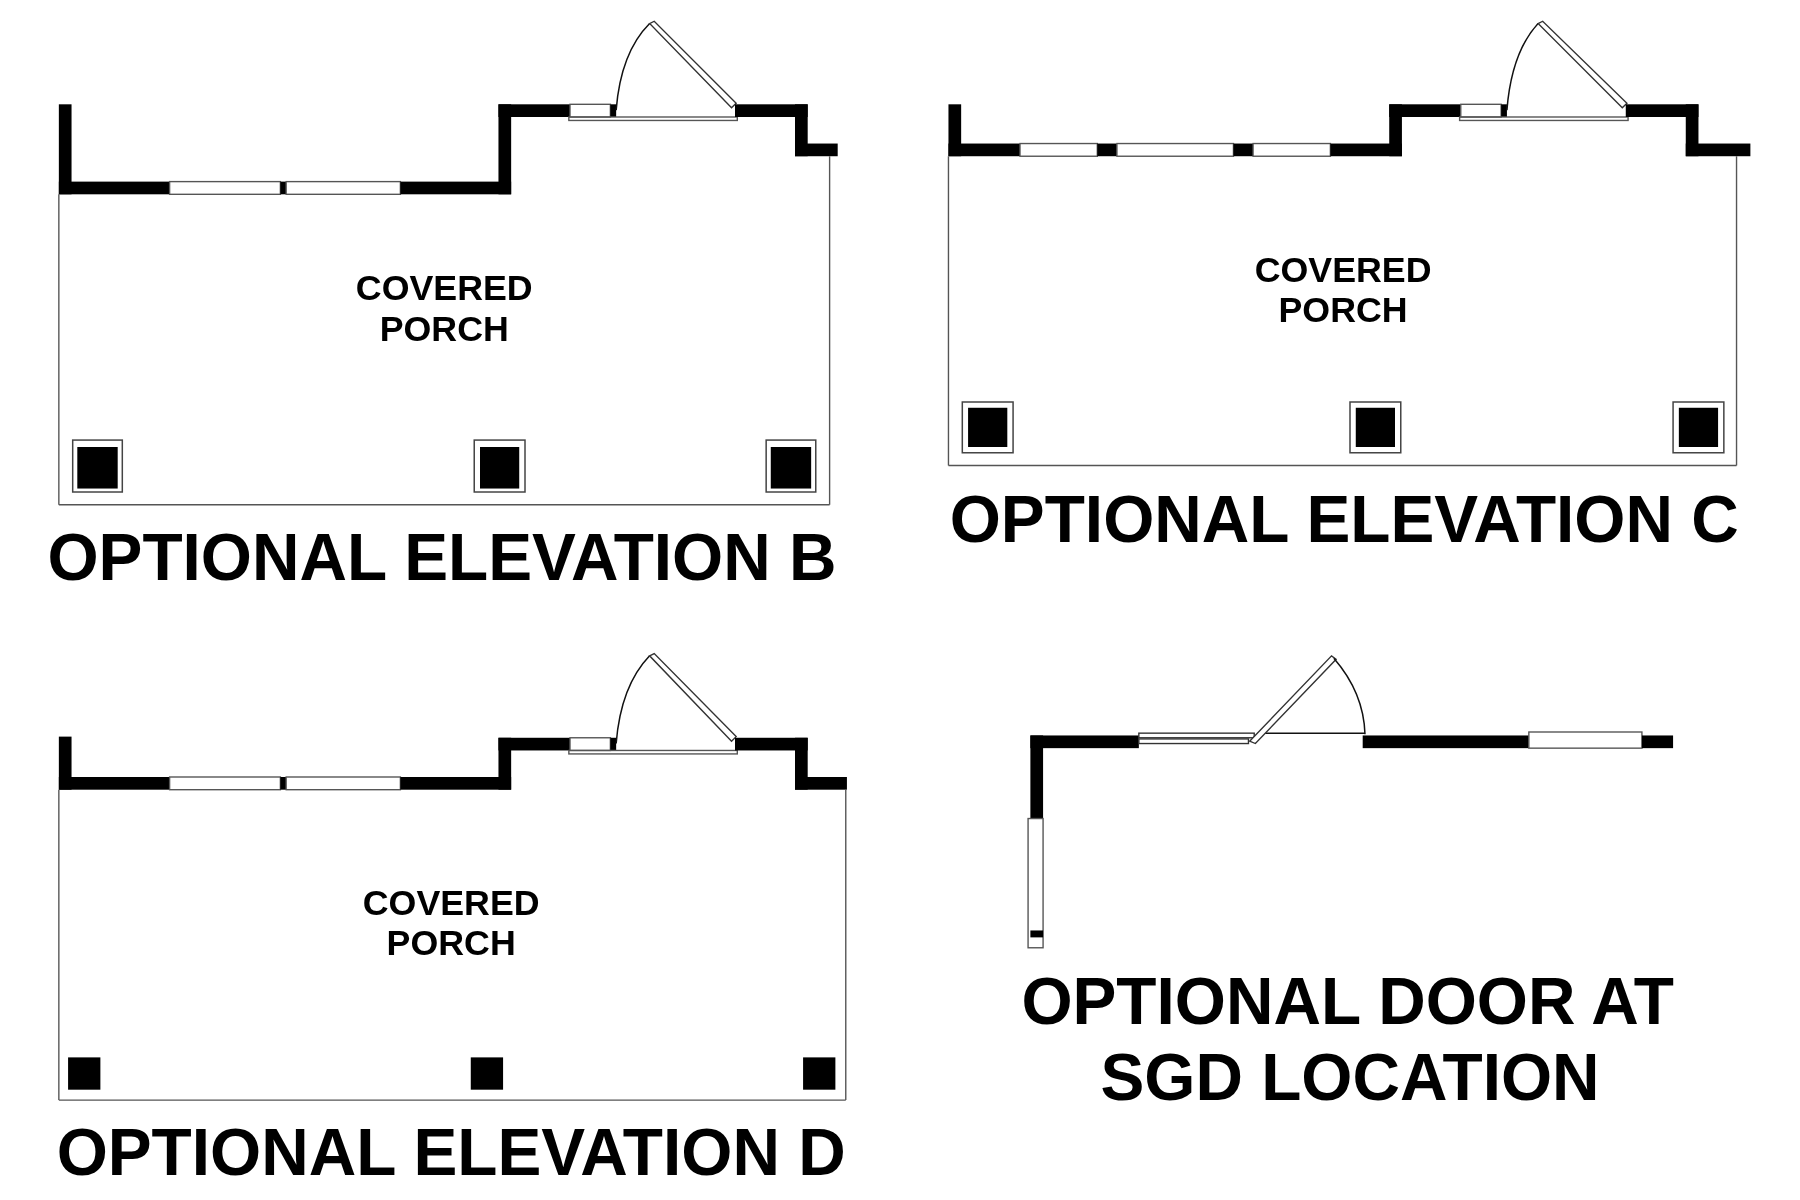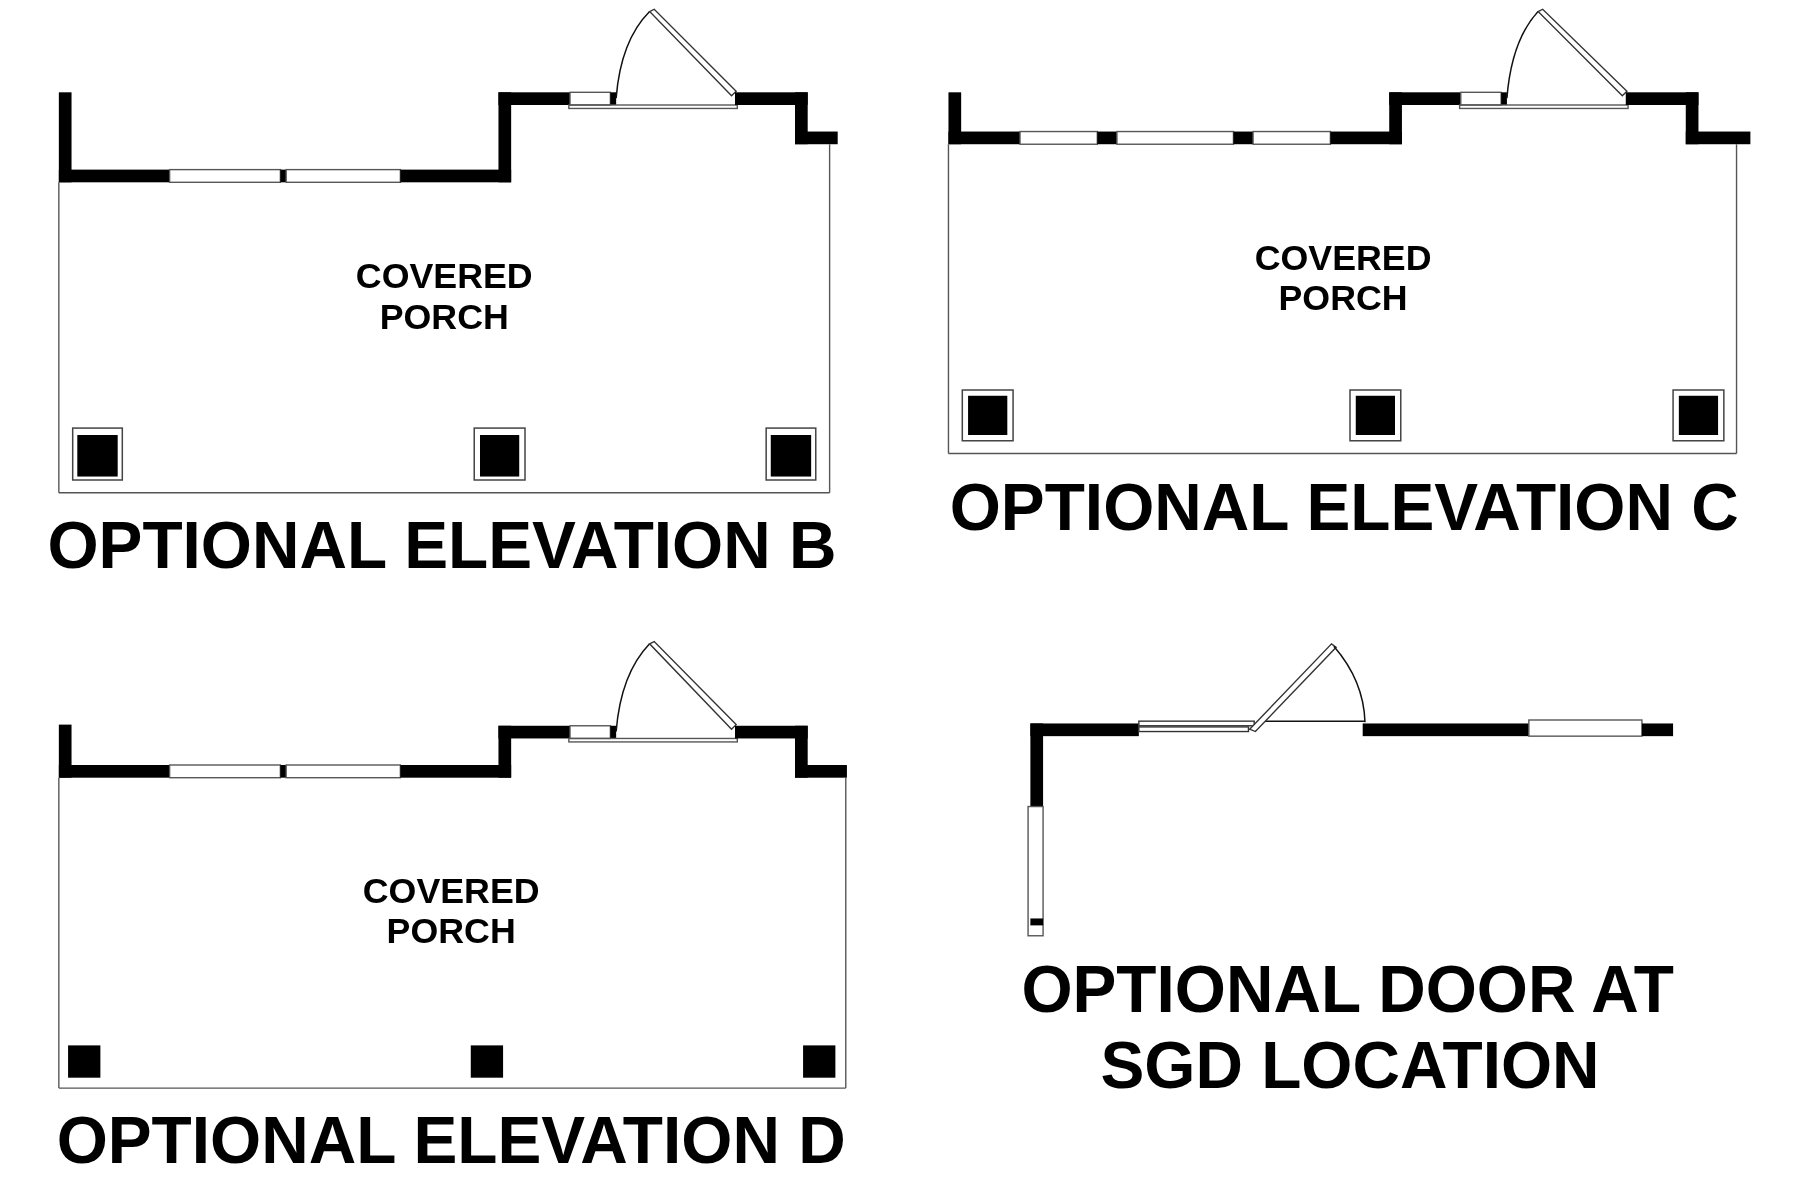--- a/index.html
+++ b/index.html
@@ -1,17 +1,17 @@
 <!DOCTYPE html>
 <html><head>
 <meta charset="utf-8">
 <style>
   html, body { margin:0; padding:0; background:#ffffff; }
   body { width:1800px; height:1200px; overflow:hidden; }
-  #canvas { position:absolute; left:0; top:0; width:1800px; height:972px; }
+  #canvas { position:absolute; left:0; top:12px; width:1800px; height:972px; }
   svg { display:block; }
   .wall { fill:#000; }
   .thin { fill:none; stroke:#555; stroke-width:1.2; }
   .win { fill:#fff; stroke:#555; stroke-width:1.2; }
   .col-outer { fill:#fff; stroke:#444; stroke-width:1.3; }
   .col { fill:#000; }
   .arc { fill:none; stroke:#111; stroke-width:1.3; }
   .leaf { fill:#fff; stroke:#333; stroke-width:1.2; }
   .room-label { font-family:"Liberation Sans", sans-serif; font-weight:bold; font-size:31px; fill:#000; text-anchor:middle; }
   .plan-title { font-family:"Liberation Sans", sans-serif; font-weight:bold; font-size:57px; fill:#000; text-anchor:middle; }

